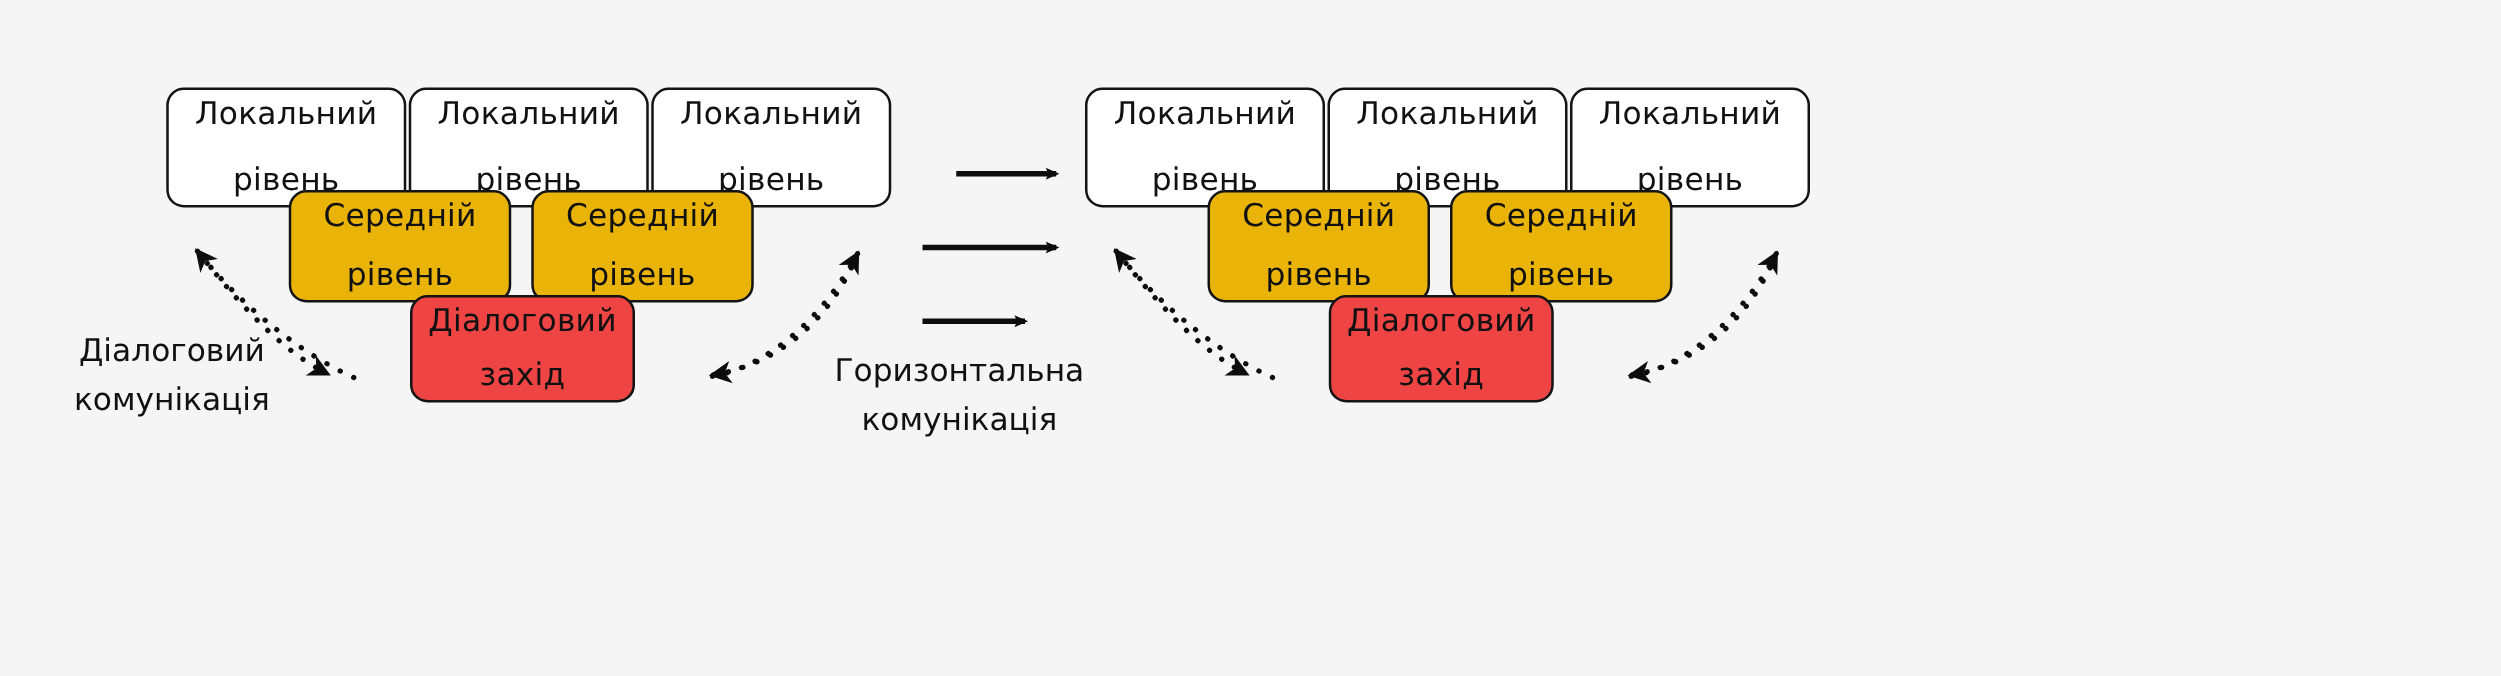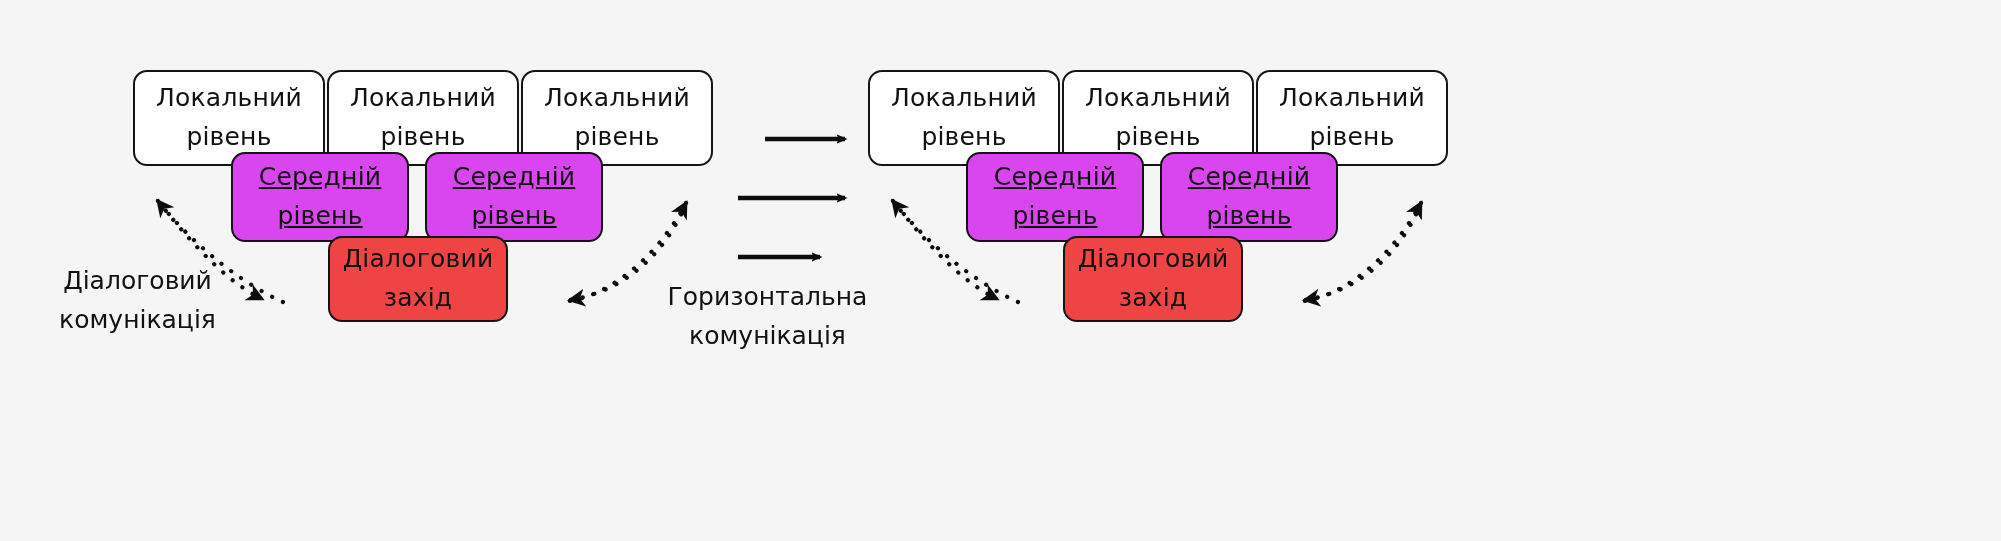--- a/index.html
+++ b/index.html
@@ -25,35 +25,34 @@
     height: 541px;
   }
   .node {
     position: absolute;
     box-sizing: border-box;
     border: 2.5px solid #141414;
     border-radius: 14px;
     display: flex;
     flex-direction: column;
     align-items: center;
-    justify-content: center;
+    justify-content: space-between;
     text-align: center;
     color: #111111;
     font-size: 25px;
     line-height: 1.55;
     letter-spacing: 0.2px;
   }
   .node-local {
     background: #ffffff;
     z-index: 3;
   }
   .node-middle {
-    background: #d946ef;
+    background: #eab308;
     z-index: 4;
-    text-decoration: underline;
   }
   .node-dialog {
     background: #ef4444;
     z-index: 5;
   }
   .node-line {
     display: block;
     white-space: nowrap;
   }
   .caption {

